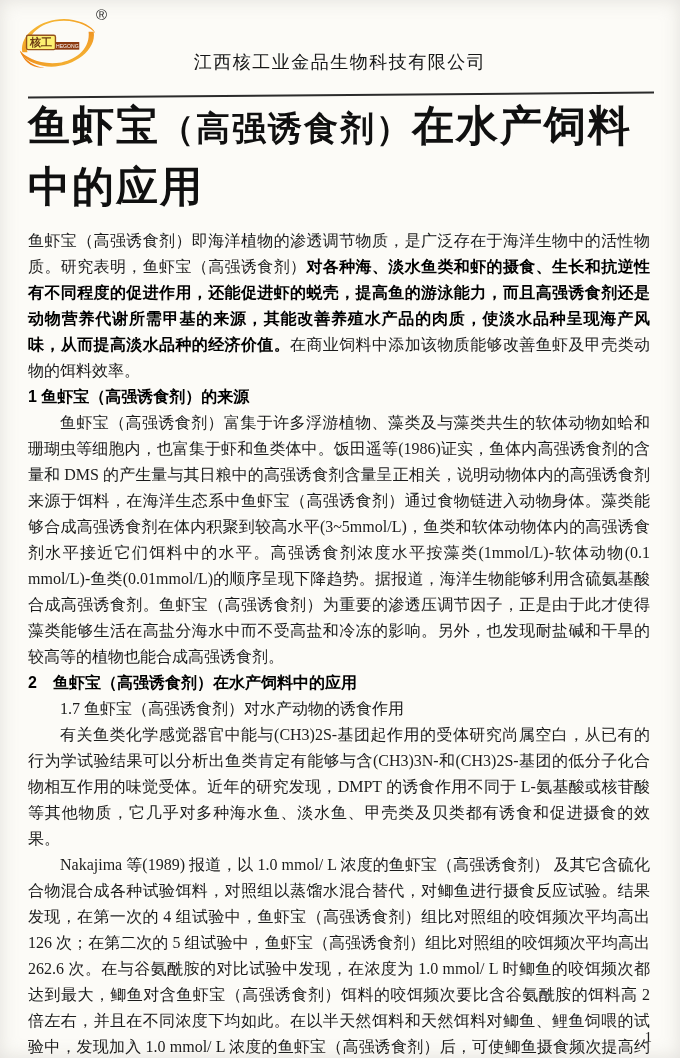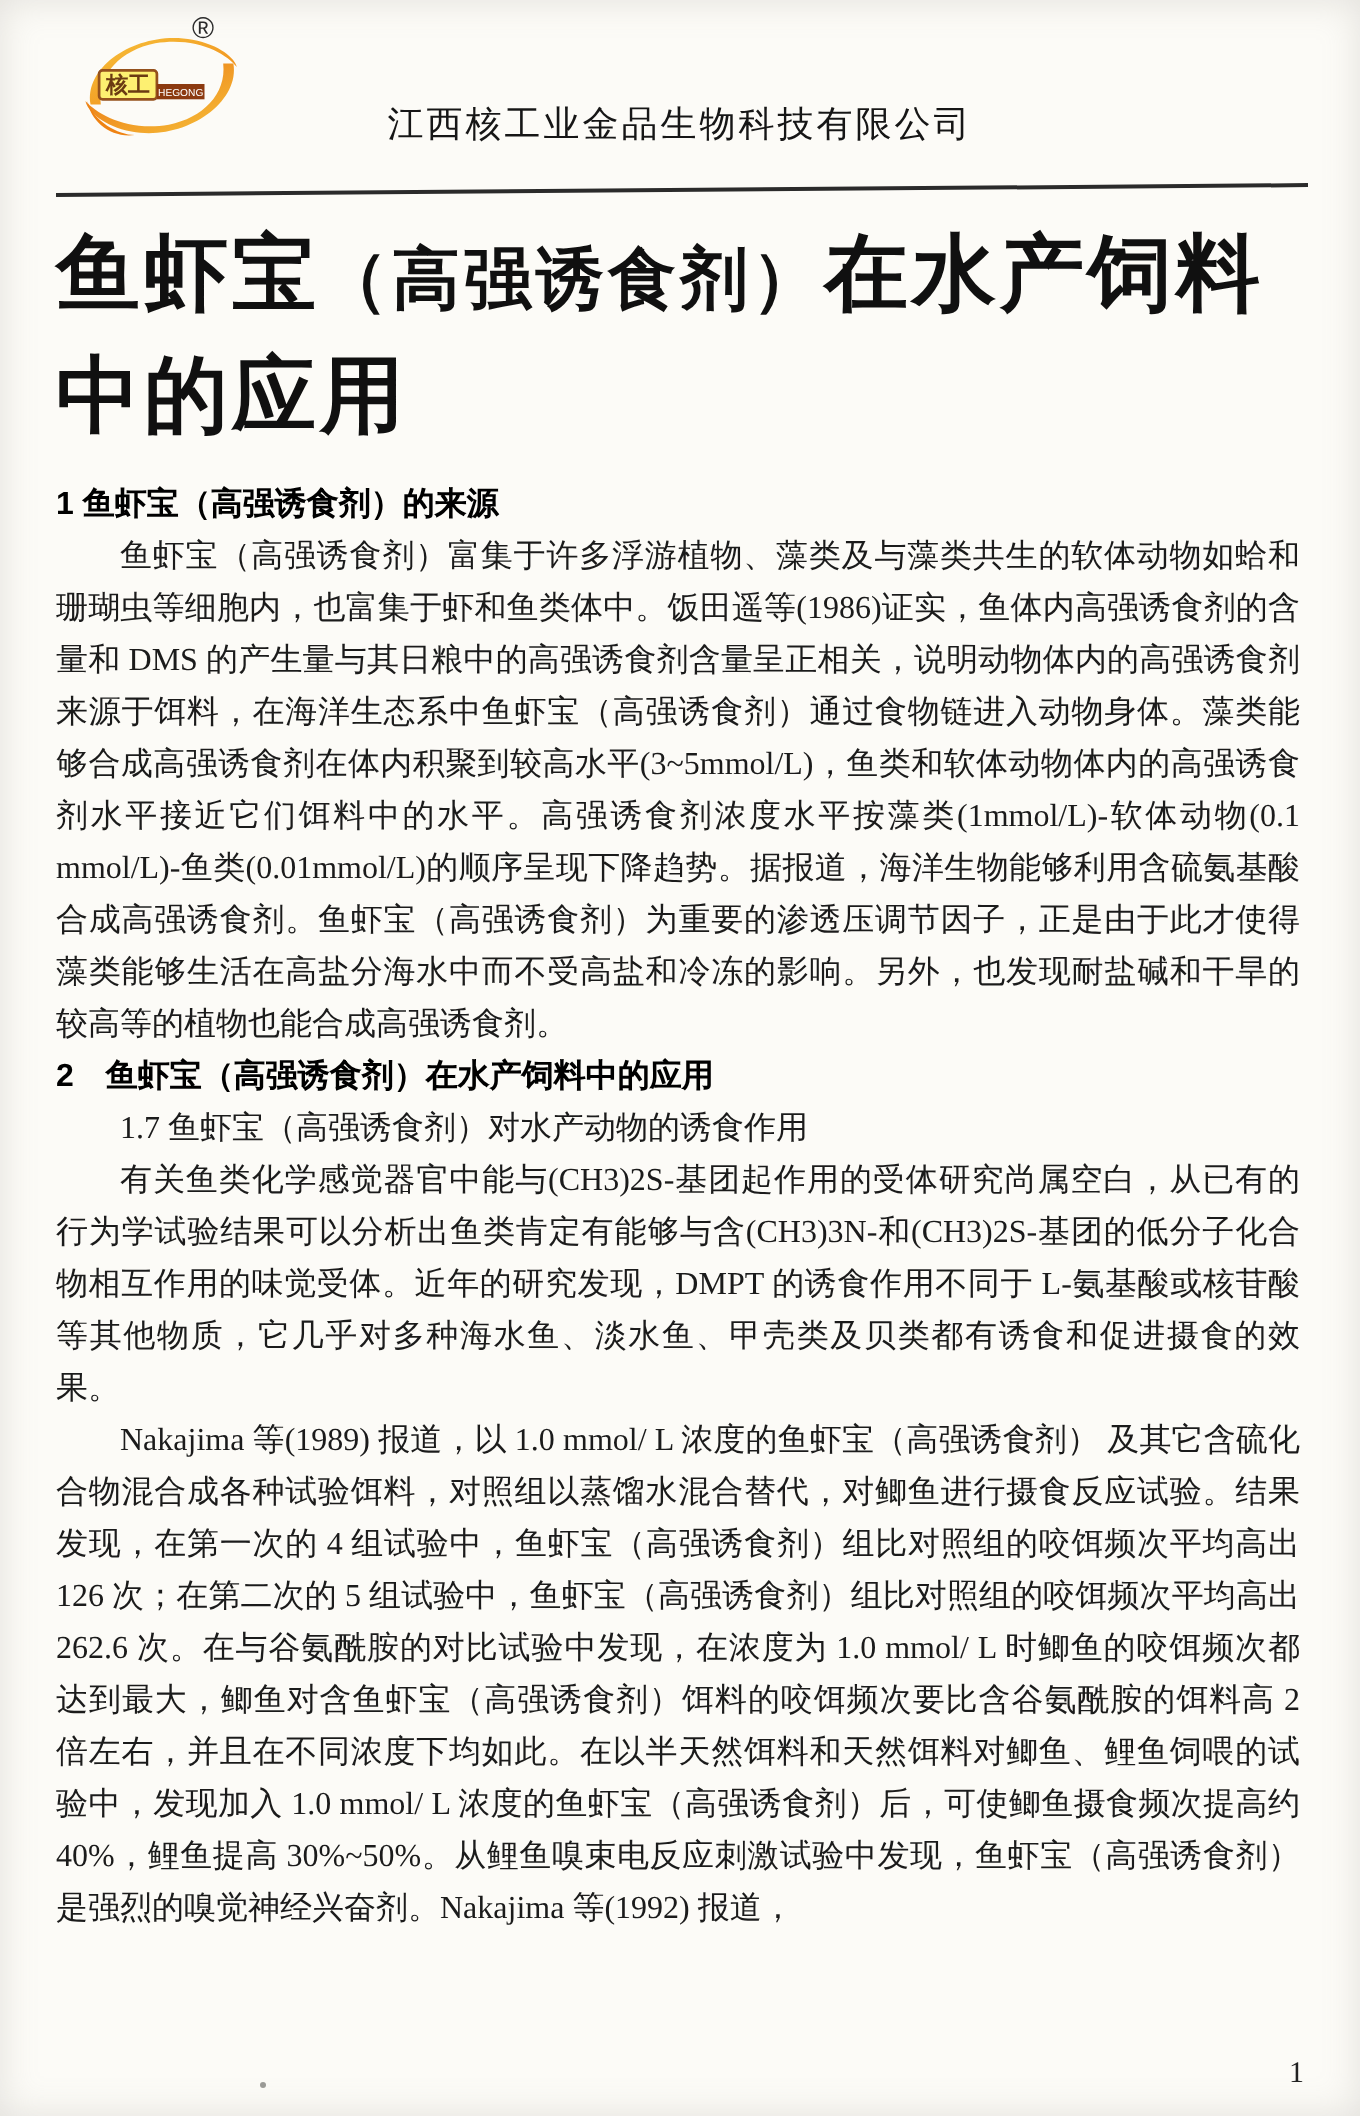--- a/index.html
+++ b/index.html
@@ -8,40 +8,40 @@
     width:680px;height:1058px;
     background:#fcfbf7;
     box-shadow:inset 0 0 18px rgba(150,148,140,.25);
     overflow:hidden;
     font-family:"Liberation Serif", serif;
     color:#1b1b1b;
   }
   .content{padding:0 30px 0 28px;}
   
   .header{position:relative;height:96px;}
-  .logo{position:absolute;left:38px;top:8px;width:86px;height:68px;}
+  .logo{position:absolute;left:15px;top:8px;width:86px;height:68px;}
   .logo svg{display:block;width:100%;height:100%;}
   .reg-mark{
     position:absolute;left:96px;top:6px;
     font-size:15px;color:#2a2a2a;
     font-family:"Liberation Sans", sans-serif;
   }
   .company{
     position:absolute;left:0;right:0;top:50px;
     text-align:center;
     font-size:18px;letter-spacing:1.5px;color:#161616;
   }
   .header-rule{
     position:absolute;left:28px;right:26px;bottom:0;
     border-top:2.2px solid #2b2b2b;
     transform:rotate(-0.45deg);
   }
   
   .doc-title{
-    margin:12px 0 10px 0;
+    margin:0 0 10px 0;
     font-size:42px;line-height:1.45;
     letter-spacing:2px;color:#101010;font-weight:600;
   }
   .doc-title .paren{font-size:34px;}
   
   .docbody p{margin:0;text-align:justify;font-size:16px;line-height:26px;}
   .docbody .indent{text-indent:2em;}
   .docbody .heading{font-weight:bold;font-family:"Liberation Sans", sans-serif;color:#000;}
   .docbody .run{color:#1b1b1b;}
   .docbody .run.bold{
@@ -88,20 +88,21 @@
     </div>
     <span class="reg-mark">®</span>
     <div class="company">江西核工业金品生物科技有限公司</div>
     <div class="header-rule"></div>
   </div>
 
   <div class="content">
     <h1 class="doc-title"><span>鱼虾宝</span><span class="paren">（高强诱食剂）</span><span>在水产饲料中的应用</span></h1>
 
     <div class="docbody">
+        <p class="paragraph"><span class="run">鱼虾宝（高强诱食剂）即海洋植物的渗透调节物质，是广泛存在于海洋生物中的活性物质。研究表明，鱼虾宝（高强诱食剂）</span><span class="run bold">对各种海、淡水鱼类和虾的摄食、生长和抗逆性有不同程度的促进作用，还能促进虾的蜕壳，提高鱼的游泳能力，而且高强诱食剂还是动物营养代谢所需甲基的来源，其能改善养殖水产品的肉质，使淡水品种呈现海产风味，从而提高淡水品种的经济价值。</span><span class="run">在商业饲料中添加该物质能够改善鱼虾及甲壳类动物的饵料效率。</span></p>
         <p class="heading"><span class="run bold">1 鱼虾宝（高强诱食剂）的来源</span></p>
         <p class="paragraph indent"><span class="run">鱼虾宝（高强诱食剂）富集于许多浮游植物、藻类及与藻类共生的软体动物如蛤和珊瑚虫等细胞内，也富集于虾和鱼类体中。饭田遥等(1986)证实，鱼体内高强诱食剂的含量和 DMS 的产生量与其日粮中的高强诱食剂含量呈正相关，说明动物体内的高强诱食剂来源于饵料，在海洋生态系中鱼虾宝（高强诱食剂）通过食物链进入动物身体。藻类能够合成高强诱食剂在体内积聚到较高水平(3~5mmol/L)，鱼类和软体动物体内的高强诱食剂水平接近它们饵料中的水平。高强诱食剂浓度水平按藻类(1mmol/L)-软体动物(0.1 mmol/L)-鱼类(0.01mmol/L)的顺序呈现下降趋势。据报道，海洋生物能够利用含硫氨基酸合成高强诱食剂。鱼虾宝（高强诱食剂）为重要的渗透压调节因子，正是由于此才使得藻类能够生活在高盐分海水中而不受高盐和冷冻的影响。另外，也发现耐盐碱和干旱的较高等的植物也能合成高强诱食剂。</span></p>
         <p class="heading"><span class="run bold">2　鱼虾宝（高强诱食剂）在水产饲料中的应用</span></p>
         <p class="subheading indent"><span class="run">1.7 鱼虾宝（高强诱食剂）对水产动物的诱食作用</span></p>
         <p class="paragraph indent"><span class="run">有关鱼类化学感觉器官中能与(CH3)2S-基团起作用的受体研究尚属空白，从已有的行为学试验结果可以分析出鱼类肯定有能够与含(CH3)3N-和(CH3)2S-基团的低分子化合物相互作用的味觉受体。近年的研究发现，DMPT 的诱食作用不同于 L-氨基酸或核苷酸等其他物质，它几乎对多种海水鱼、淡水鱼、甲壳类及贝类都有诱食和促进摄食的效果。</span></p>
         <p class="paragraph indent"><span class="run">Nakajima 等(1989) 报道，以 1.0 mmol/ L 浓度的鱼虾宝（高强诱食剂） 及其它含硫化合物混合成各种试验饵料，对照组以蒸馏水混合替代，对鲫鱼进行摄食反应试验。结果发现，在第一次的 4 组试验中，鱼虾宝（高强诱食剂）组比对照组的咬饵频次平均高出 126 次；在第二次的 5 组试验中，鱼虾宝（高强诱食剂）组比对照组的咬饵频次平均高出 262.6 次。在与谷氨酰胺的对比试验中发现，在浓度为 1.0 mmol/ L 时鲫鱼的咬饵频次都达到最大，鲫鱼对含鱼虾宝（高强诱食剂）饵料的咬饵频次要比含谷氨酰胺的饵料高 2 倍左右，并且在不同浓度下均如此。在以半天然饵料和天然饵料对鲫鱼、鲤鱼饲喂的试验中，发现加入 1.0 mmol/ L 浓度的鱼虾宝（高强诱食剂）后，可使鲫鱼摄食频次提高约 40%，鲤鱼提高 30%~50%。从鲤鱼嗅束电反应刺激试验中发现，鱼虾宝（高强诱食剂）是强烈的嗅觉神经兴奋剂。Nakajima 等(1992) 报道，</span></p>
       </div>
   </div>
 
   <div class="speck"></div>

